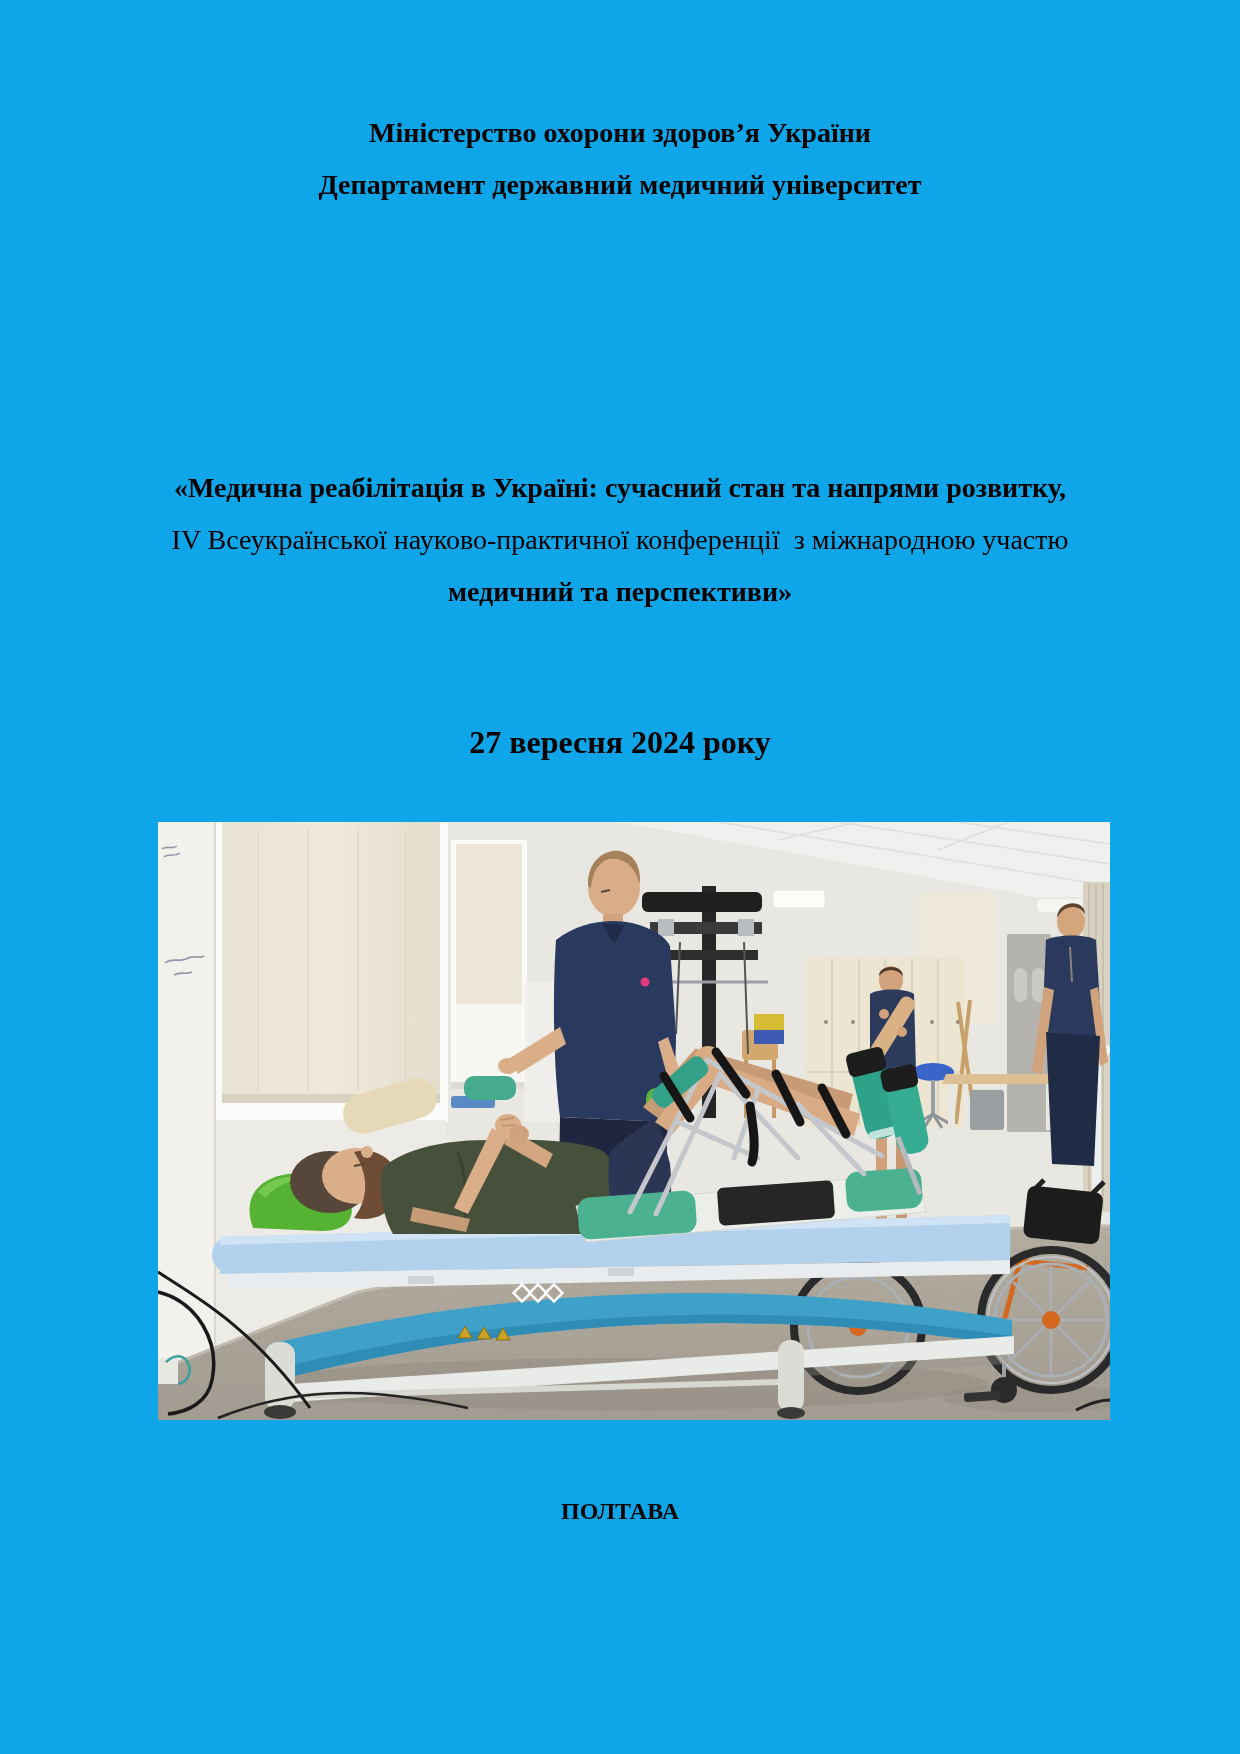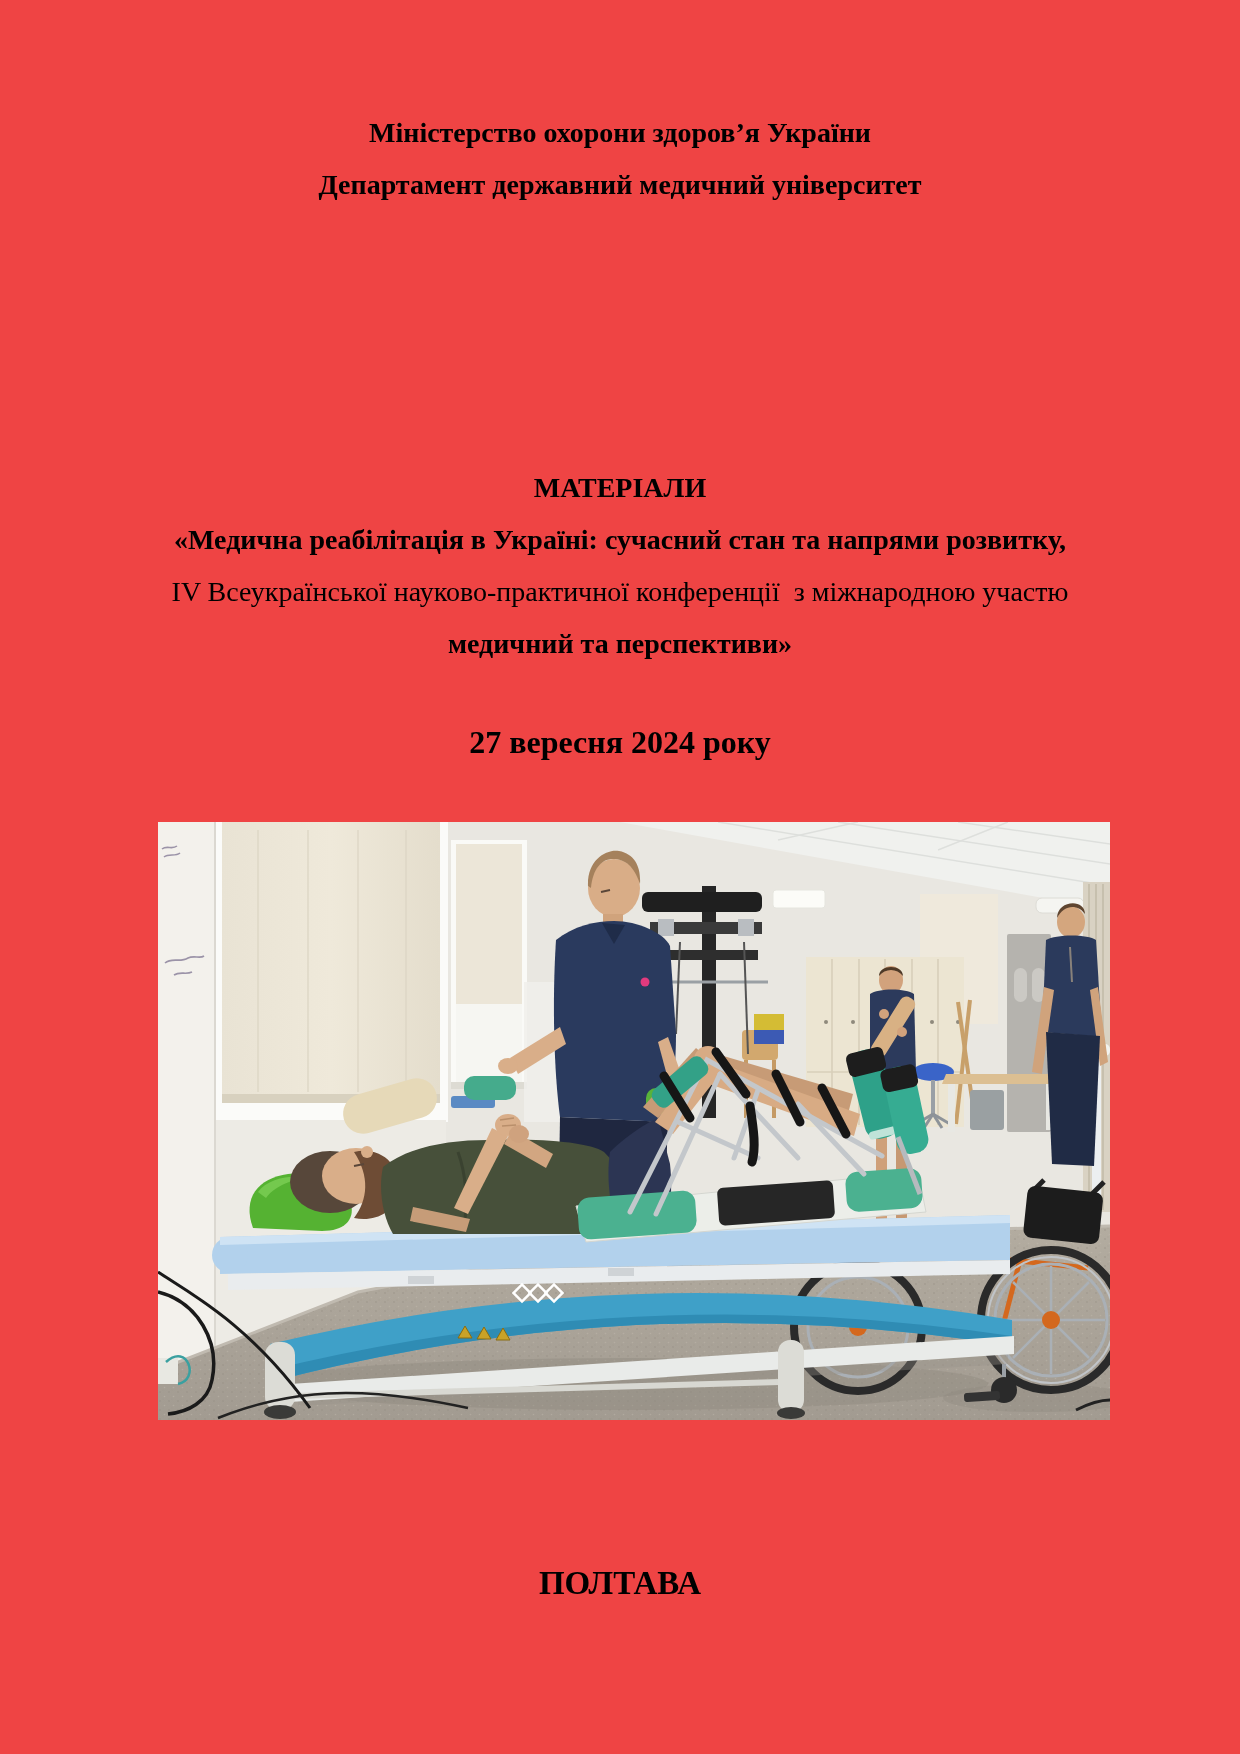--- a/index.html
+++ b/index.html
@@ -1,43 +1,42 @@
 <!DOCTYPE html>
 <html lang="uk"><head>
 <meta charset="utf-8">
 <style>
   html,body{margin:0;padding:0;background:#ffffff;}
-  .page{position:relative;width:1240px;height:1754px;background:#ef4444;
+  .page{position:relative;width:1240px;height:1754px;background:#0ea5e9;
         font-family:"Liberation Serif","DejaVu Serif",serif;color:#000;overflow:hidden;}
   .cline{white-space:pre;}
   .header-block{position:absolute;top:107px;left:0;width:100%;text-align:center;
         font-size:28px;font-weight:bold;line-height:52px;}
   .title-block{position:absolute;top:462px;left:0;width:100%;text-align:center;
         font-size:28px;line-height:52px;}
   .bold{font-weight:bold;}
   .date-block{position:absolute;top:727px;left:0;width:100%;text-align:center;
         font-size:32px;font-weight:bold;line-height:30px;}
   .photo-frame{position:absolute;left:158px;top:822px;width:952px;height:598px;margin:0;padding:0;}
   .photo-frame svg{display:block;}
-  .footer-block{position:absolute;top:1556px;left:0;width:100%;text-align:center;
-        font-size:33px;font-weight:bold;line-height:55px;}
+  .footer-block{position:absolute;top:1484px;left:0;width:100%;text-align:center;
+        font-size:24px;font-weight:bold;line-height:55px;}
   .soft{filter:blur(0.6px);}
 </style>
 </head>
 <body>
 
 <div class="page">
 
   <div class="header-block">
     <div class="cline">Міністерство охорони здоров’я України</div>
     <div class="cline">Департамент державний медичний університет</div>
   </div>
 
   <div class="title-block">
-    <div class="cline bold">МАТЕРІАЛИ</div>
     <div class="cline bold">«Медична реабілітація в Україні: сучасний стан та напрями розвитку,</div>
     <div class="cline">IV Всеукраїнської науково-практичної конференції  з міжнародною участю</div>
     <div class="cline bold">медичний та перспективи»</div>
   </div>
 
   <div class="date-block">
     <div class="cline">27 вересня 2024 року</div>
   </div>
 
   <figure class="photo-frame">

